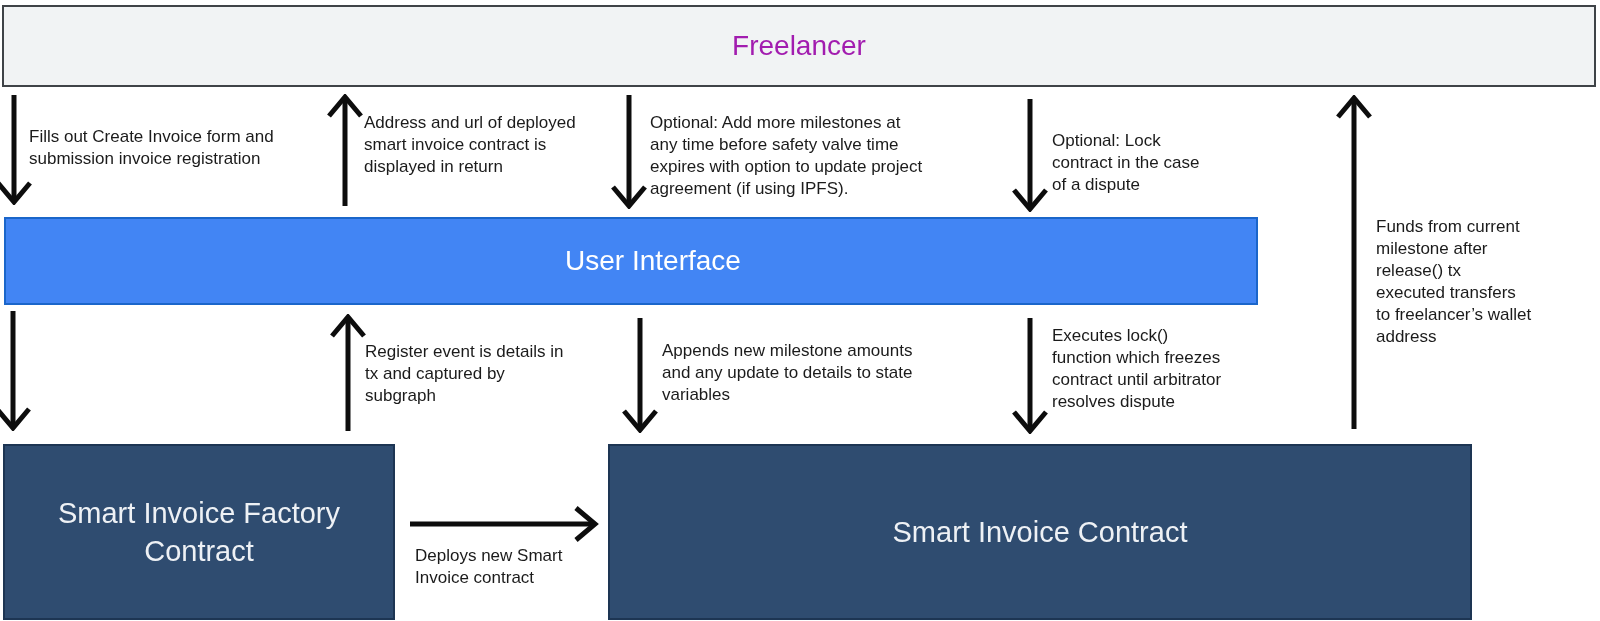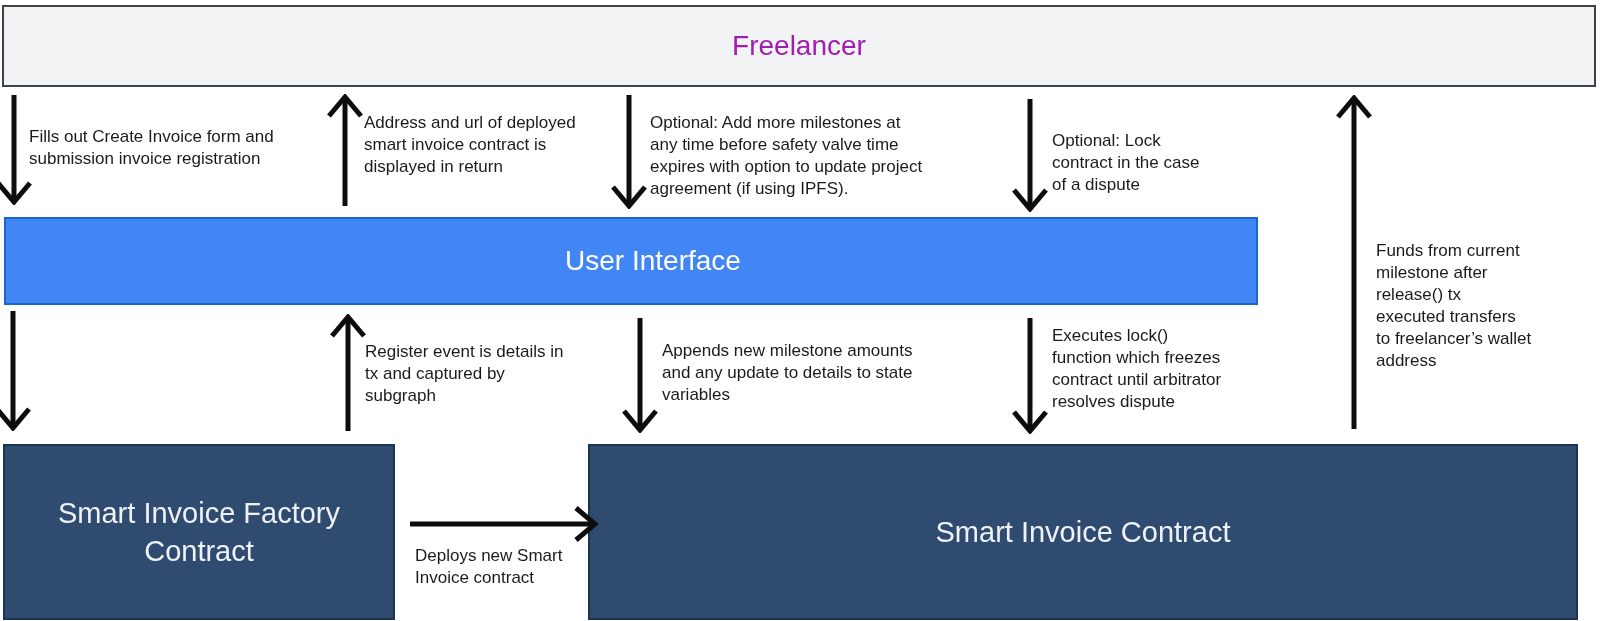--- a/index.html
+++ b/index.html
@@ -20,21 +20,21 @@
   .node-ui {
     left:4px; top:217px; width:1254px; height:88px;
     background:#4285f4; border:2px solid #1b66ca;
     color:#ffffff; font-size:28px;padding-left:44px;
   }
   .node-navy {
     background:#2f4c70; border:2px solid #1d3553;
     color:#eef1f5; font-size:29px; line-height:38px;
   }
   .node-factory { left:3px; top:444px; width:392px; height:176px; padding:8px 18px; }
-  .node-contract { left:588px; top:444px; width:990px; height:176px; }
+  .node-contract { left:608px; top:444px; width:864px; height:176px; }
   .edge-label {
     position:absolute; color:#1b1b1b; font-size:17px; line-height:22px;
     white-space:pre-line;
   }
   .arrow { position:absolute; }
   .arrow svg { display:block; }
   .arrow line, .arrow polyline {
     stroke:#0d0d0d; stroke-width:5; fill:none;
   }
 </style>
@@ -138,21 +138,21 @@
 
   <div class="edge-label" style="left:650px; top:112px; width:320px;">Optional: Add more milestones at
 any time before safety valve time
 expires with option to update project
 agreement (if using IPFS).</div>
 
   <div class="edge-label" style="left:1052px; top:130px; width:230px;">Optional: Lock
 contract in the case
 of a dispute</div>
 
-  <div class="edge-label" style="left:1376px; top:216px; width:215px;margin-top:24px;">Funds from current
+  <div class="edge-label" style="left:1376px; top:216px; width:215px;">Funds from current
 milestone after
 release() tx
 executed transfers
 to freelancer’s wallet
 address</div>
 
 
   <div class="edge-label" style="left:365px; top:341px; width:260px;">Register event is details in
 tx and captured by
 subgraph</div>

